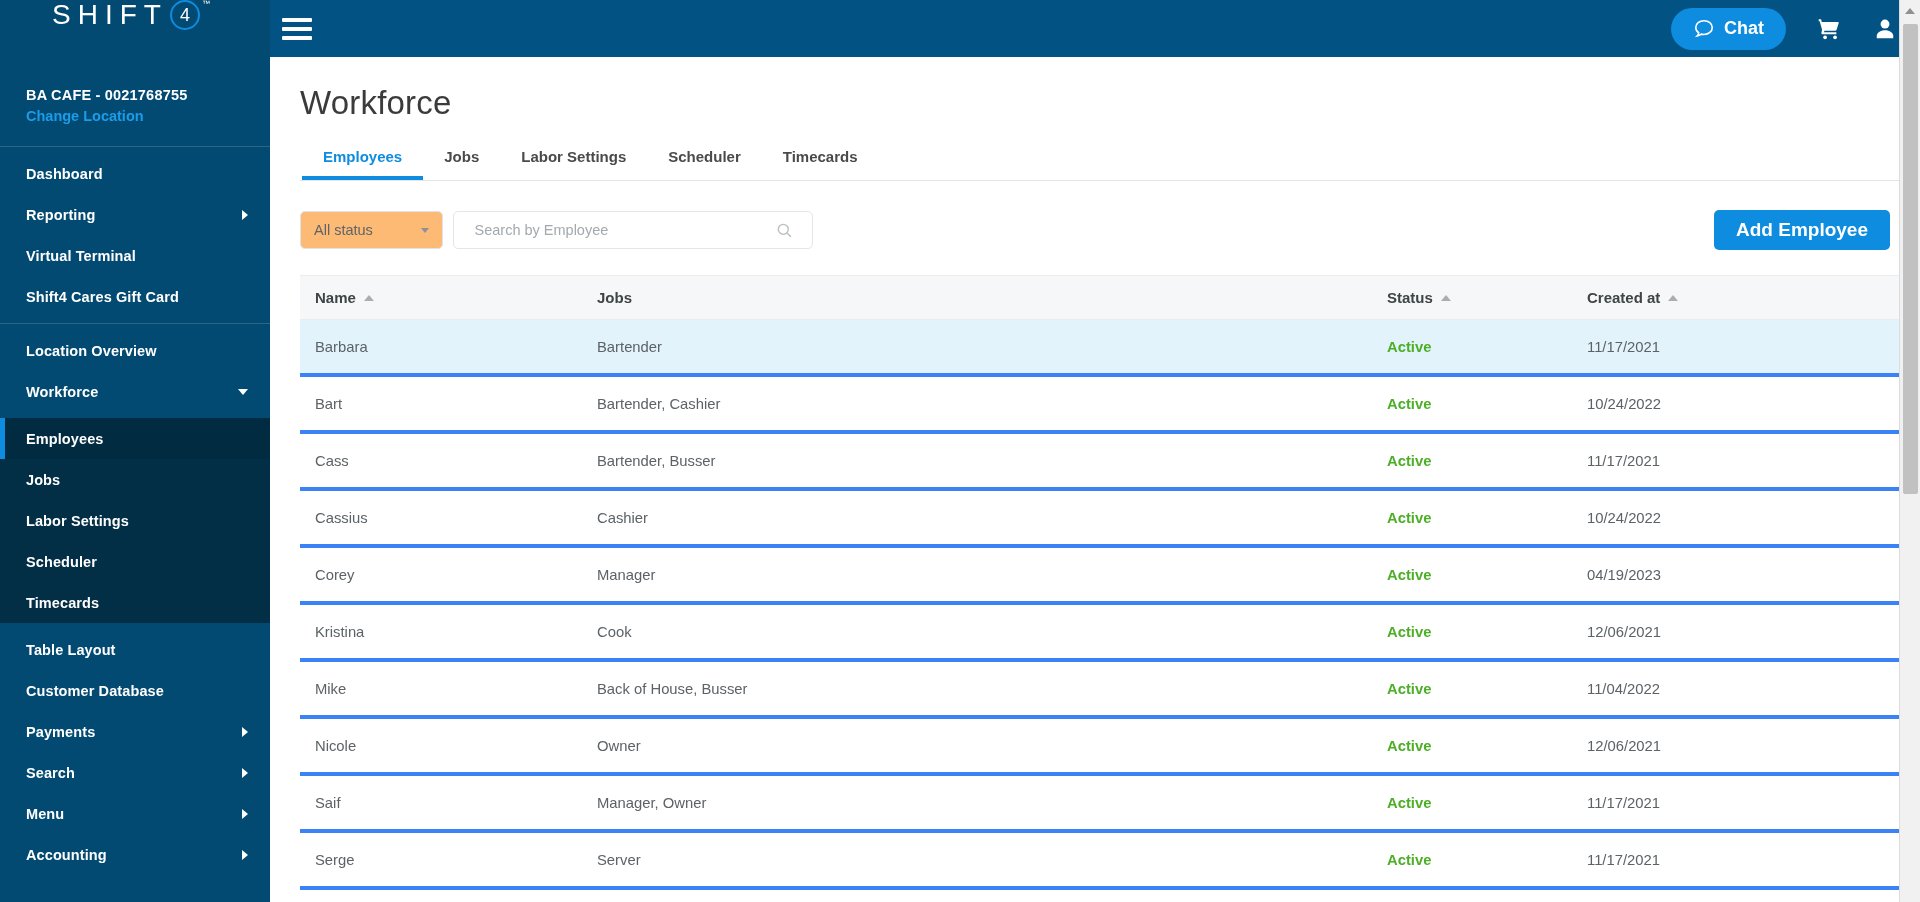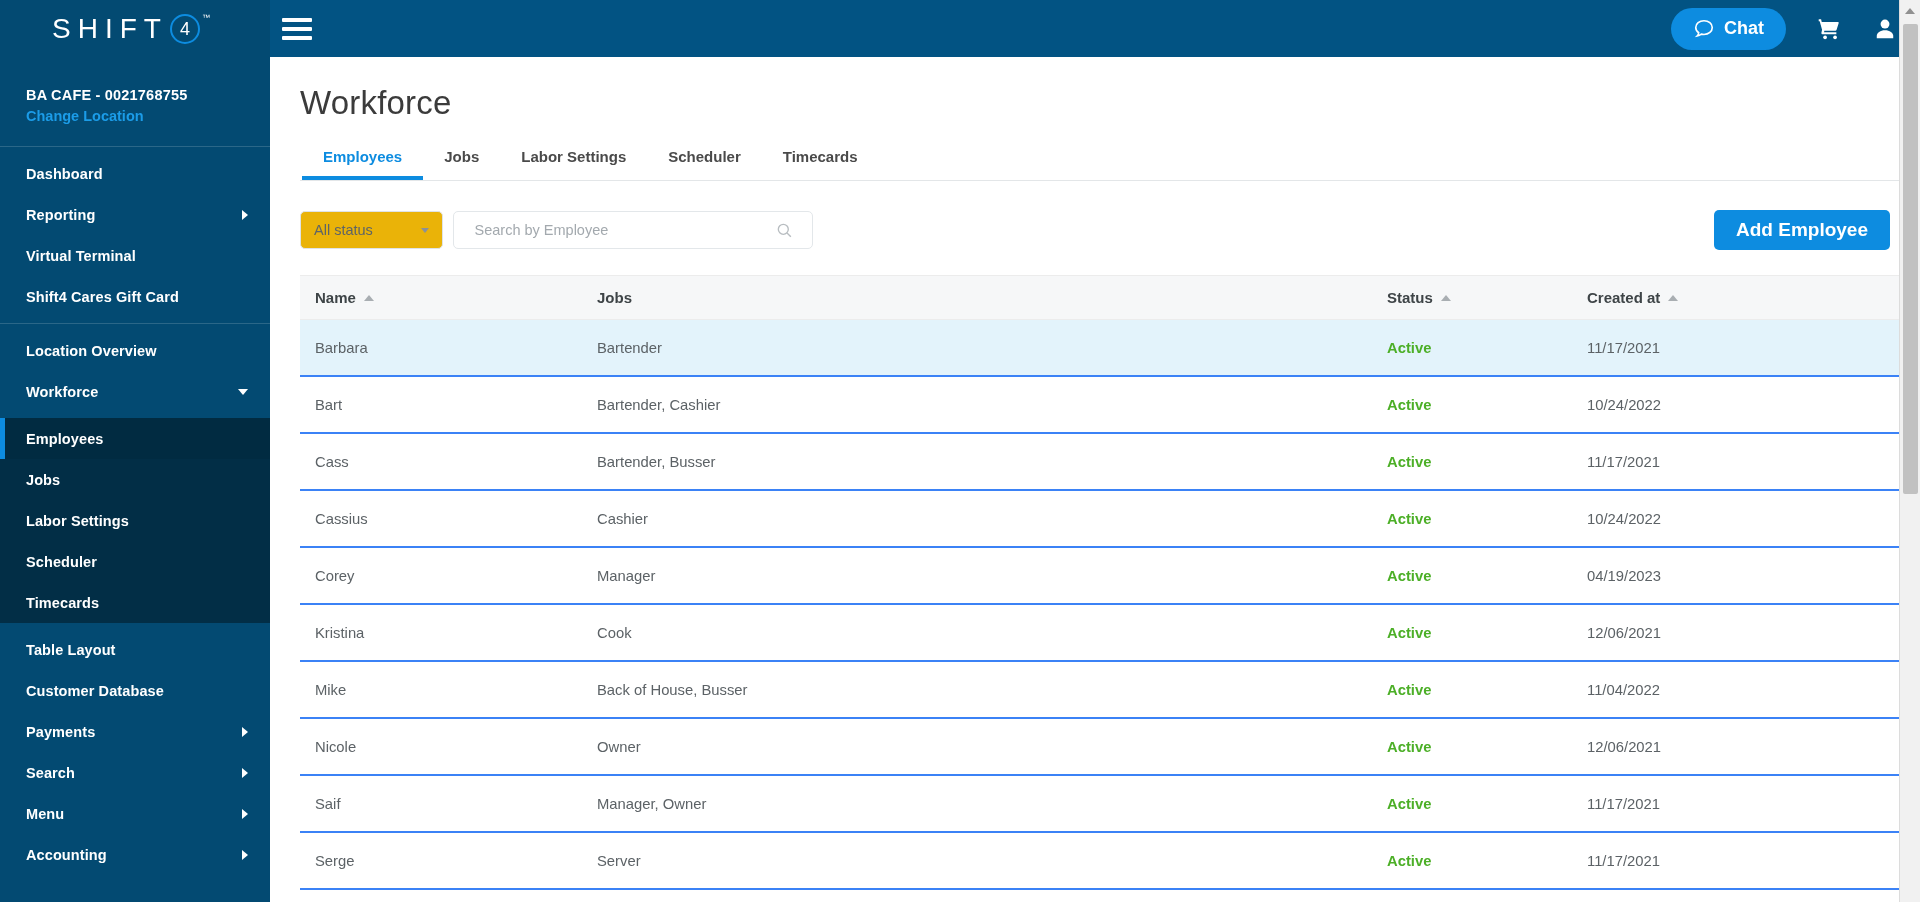--- a/index.html
+++ b/index.html
@@ -15,21 +15,21 @@
   .sidebar {
     width: 270px; height: 902px;
     background: #034A72;
     flex: 0 0 270px;
     position: relative;
     overflow: hidden;
     color: #ffffff;
   }
   .logo-wrap {
     height: 57px;
-    display: flex; align-items: center;
+    display: flex; align-items: flex-start;
     padding-left: 52px;
   }
   .logo {
     display: flex; align-items: center;
     font-size: 28px; letter-spacing: 7px; font-weight: 300;
     color: #ffffff; line-height: 1;
   }
   .logo .logo-text { font-family: "Liberation Sans", sans-serif; }
   .logo .logo-badge {
     width: 30px; height: 30px; border-radius: 50%;
@@ -111,21 +111,21 @@
   }
   .tab.active { color:#0d8ce0; border-bottom-color:#0d8ce0; }
 
   .filterbar {
     display:flex; align-items:center; justify-content:space-between;
     padding: 29px 30px 0 0;
   }
   .filter-left { display:flex; align-items:center; gap: 10px; }
   .select-box {
     width: 143px; height: 38px; border:1px solid #dfe3e6; border-radius: 5px;
-    background:#eab308; display:flex; align-items:center; justify-content: space-between;
+    background:#fdba74; display:flex; align-items:center; justify-content: space-between;
     padding: 0 13px; font-size: 14.5px; color:#5d6468; cursor:pointer;
   }
   .select-box .caret {
     width:0;height:0;border-top:5px solid #8b9197;border-left:4.5px solid transparent;border-right:4.5px solid transparent;
   }
   .search-box {
     width: 360px; height: 38px; border:1px solid #e3e7ea; border-radius:5px;
     background:#fff; display:flex; align-items:center; justify-content: center;
     padding: 0 12px 0 14px;
   }
@@ -144,21 +144,21 @@
   .table { margin-top: 25px; padding-right: 20px; }
   .trow { display:flex; align-items:center; }
   .thead {
     background:#f6f7f8; height: 45px;
     border-top:1px solid #ececec; border-bottom:1px solid #ececec;
     font-size: 15px; font-weight:bold; color:#3e4447;
   }
   .thead .cell { display:flex; align-items:center; gap:8px; cursor:pointer; }
   .sort-caret { width:0;height:0;border-bottom:6px solid #a9aeb2;border-left:5px solid transparent;border-right:5px solid transparent; }
   .tbody .trow {
-    height: 57px; border-bottom:2px solid #3b82f6; font-size:14.8px; color:#5c6266;
+    height: 57px; border-bottom:4px solid #3b82f6; font-size:14.8px; color:#5c6266;
   }
   .tbody .trow.selected { background:#e3f3fb; }
   .cell-name { width: 297px; padding-left: 15px; }
   .cell-jobs { width: 790px; }
   .cell-status { width: 200px; font-weight:bold; color:#4caf27; }
   .cell-created { width: 240px; }
   .thead .cell-status { color:#3e4447; }
 
   
   .scrollbar {

